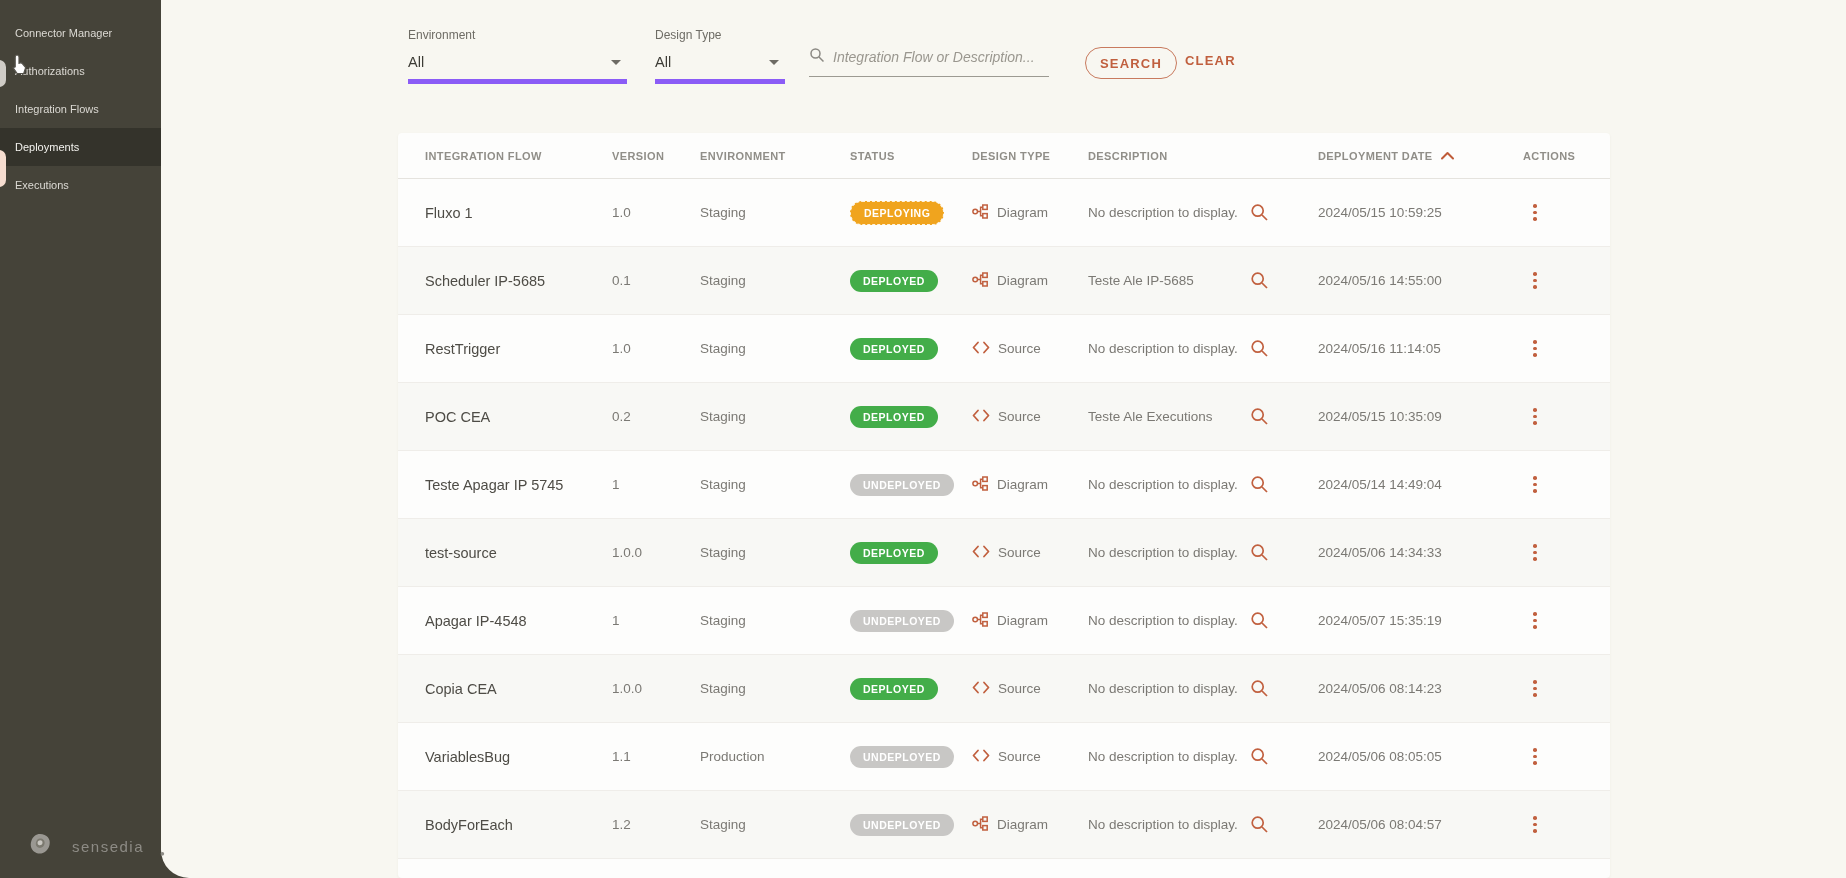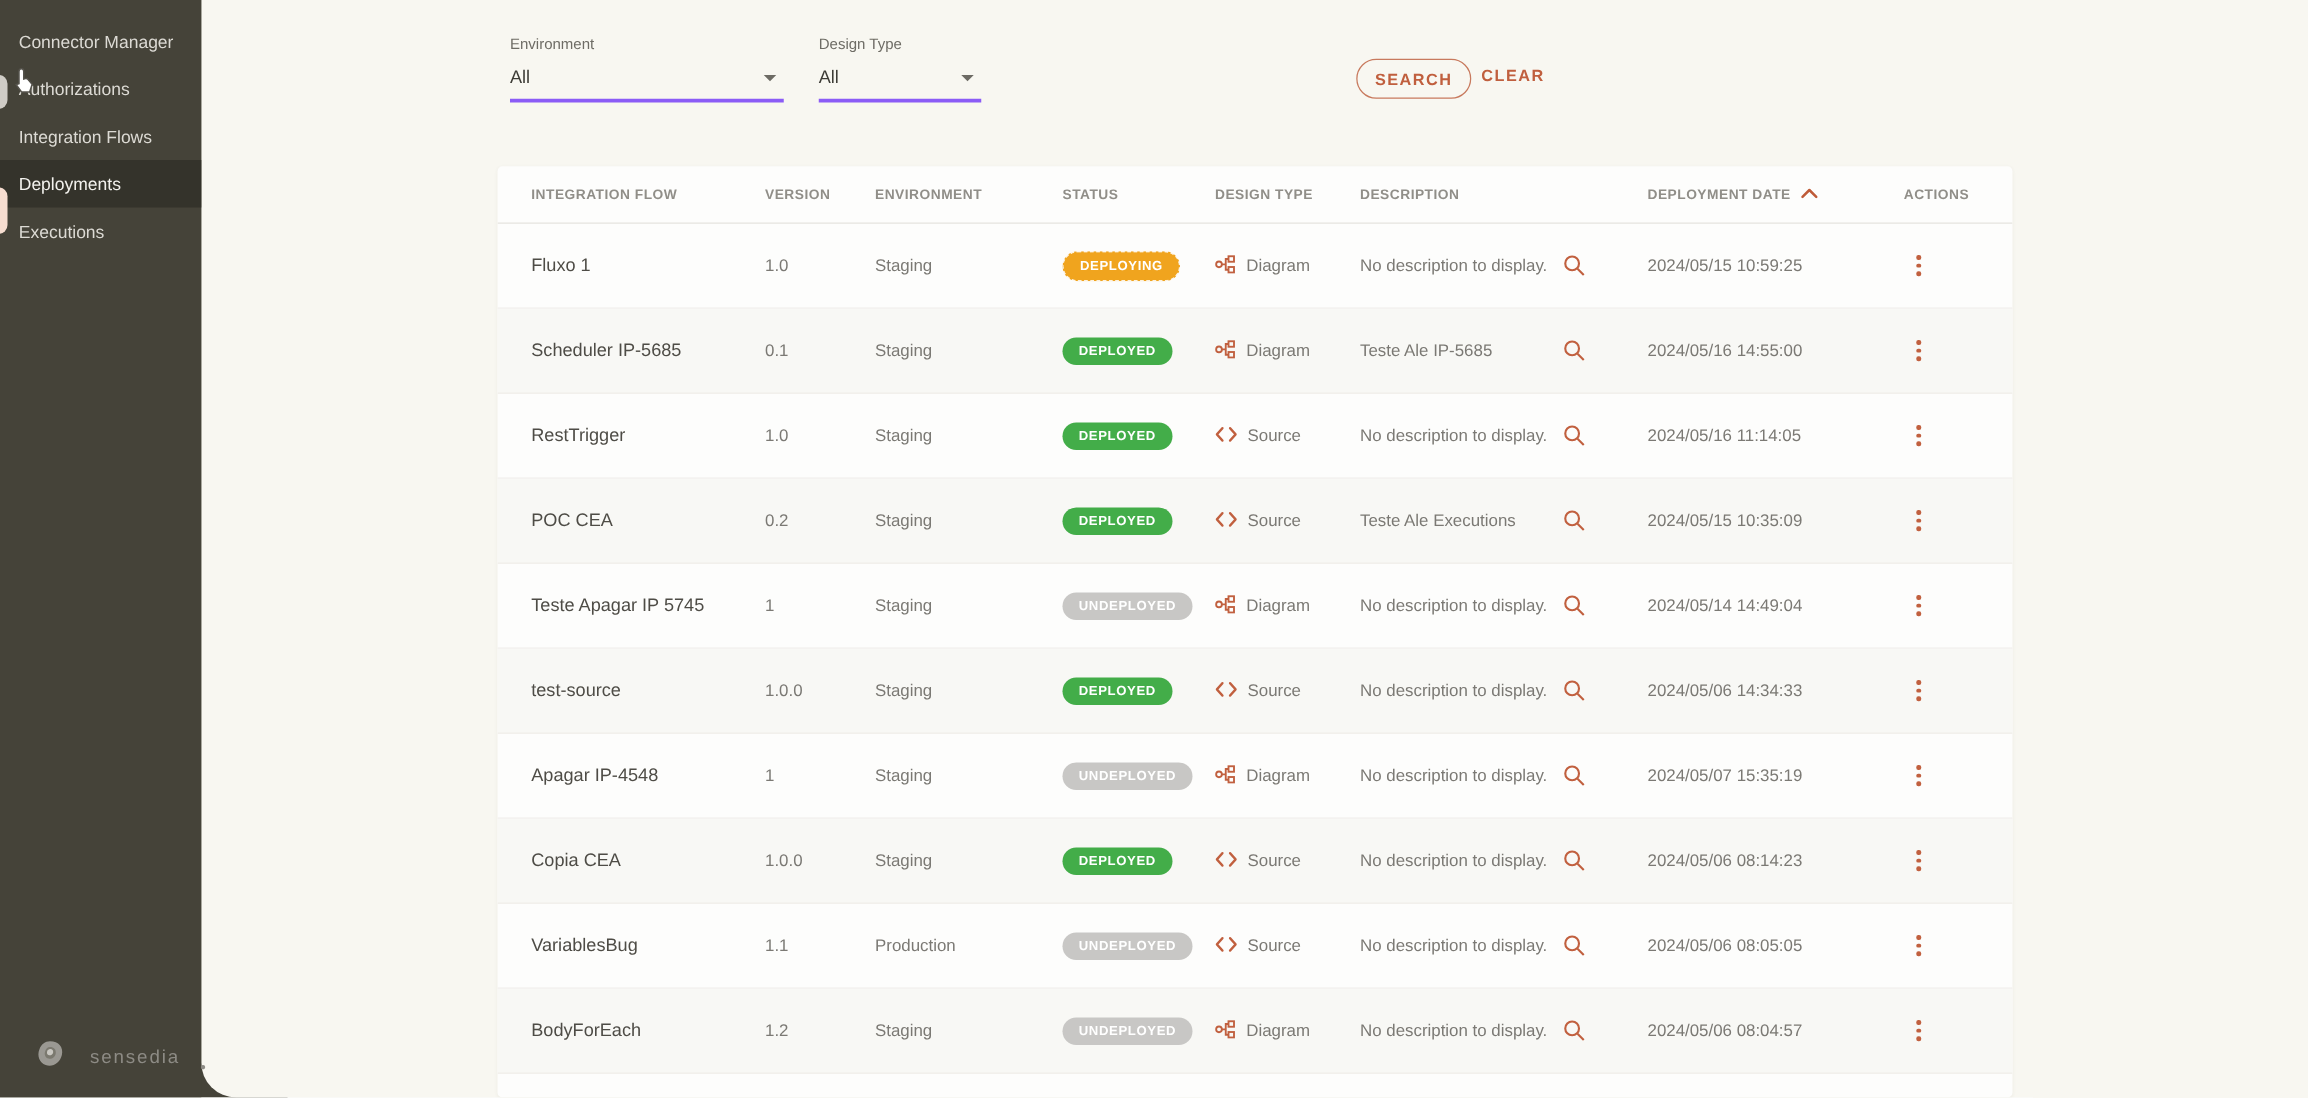--- a/index.html
+++ b/index.html
@@ -4,42 +4,42 @@
 <style>
   * { margin:0; padding:0; box-sizing:border-box; }
   html,body { width:1846px; height:878px; overflow:hidden; }
   body { font-family:"Liberation Sans", sans-serif; background:#f8f7f1; position:relative; }
 
   
   .sidebar-bg { position:absolute; left:0; top:0; width:230px; height:878px; background:#454339; }
   .sidebar { position:absolute; left:0; top:0; width:161px; height:878px; background:#454339; z-index:5; }
   .side-items { padding-top:14px; }
   .side-item { height:38px; display:flex; align-items:center; padding-left:15px;
-               color:#dcdad4; font-size:14px; cursor:pointer; position:relative; }
+               color:#dcdad4; font-size:11px; cursor:pointer; position:relative; }
   .side-item.active { background:#34332b; color:#f3f2ee; }
   .edge-pill { position:absolute; border-radius:8px; z-index:6; }
   .edge-pill.grey { left:-8px; top:60px; width:14px; height:27px; background:#cfccc6; }
   .edge-pill.pink { left:-8px; top:150px; width:14px; height:37px; background:#f6ddd0; }
   .side-logo { position:absolute; left:28px; bottom:18px; display:flex; align-items:center; gap:20px; }
   .side-logo .logo-text { color:#8d8b85; font-size:15px; letter-spacing:1.5px; }
   .side-logo .logo-reg { color:#8d8b85; font-size:8px; align-self:flex-end; margin-left:-4px; margin-bottom:2px; }
 
   
   .cursor { position:absolute; left:9px; top:53px; z-index:50; pointer-events:none; }
 
   
   .content { position:absolute; left:161px; top:0; width:1685px; height:878px;
              background:#f8f7f1; border-bottom-left-radius:28px; z-index:4; }
 
   
   .filters { position:absolute; top:0; left:0; width:100%; height:105px; }
   .f-label { font-size:12px; color:#6e6c65; }
   .f-select { position:absolute; cursor:pointer; }
   .f-select .sel-row { display:flex; align-items:center; justify-content:space-between;
-                       padding:12px 2px 9px 0; border-bottom:3px solid #8b5cf6; }
+                       padding:12px 2px 9px 0; border-bottom:5px solid #8b5cf6; }
   .f-select .sel-value { font-size:14.5px; color:#3d3c36; }
   .caret { width:0; height:0; border-left:5px solid transparent; border-right:5px solid transparent;
            border-top:5px solid #6d6b64; margin-right:4px; }
   .env-select { left:247px; top:28px; width:219px; }
   .type-select { left:494px; top:28px; width:130px; }
   .search-wrap { position:absolute; left:648px; top:47px; width:240px;
                  display:flex; align-items:center; gap:8px;
                  border-bottom:1px solid #9c9a92; padding-bottom:9px; }
   .search-wrap input { border:none; outline:none; background:transparent; width:100%;
                        font-family:"Liberation Sans", sans-serif; font-size:14px; color:#3d3c36; }
@@ -93,20 +93,29 @@
     </div>
 
     <div class="f-select type-select">
       <div class="f-label">Design Type</div>
       <div class="sel-row">
         <span class="sel-value">All</span>
         <span class="caret"></span>
       </div>
     </div>
 
+    <div class="search-wrap">
+      <span>
+        <svg width="16" height="16" viewBox="0 0 16 16" fill="none" stroke="#8b8983" stroke-width="1.5">
+          <circle cx="6.5" cy="6.5" r="4.5"></circle>
+            <line x1="10" y1="10" x2="14.5" y2="14.5"></line>
+        </svg>
+      </span>
+      <input type="text" value="" placeholder="Integration Flow or Description..." style="">
+    </div>
 
     <button class="btn-search">SEARCH</button>
     <button class="btn-clear">CLEAR</button>
   </div>
 
   <div class="card">
     <div class="thead">
       <div class="th">INTEGRATION FLOW</div>
       <div class="th">VERSION</div>
       <div class="th">ENVIRONMENT</div>

